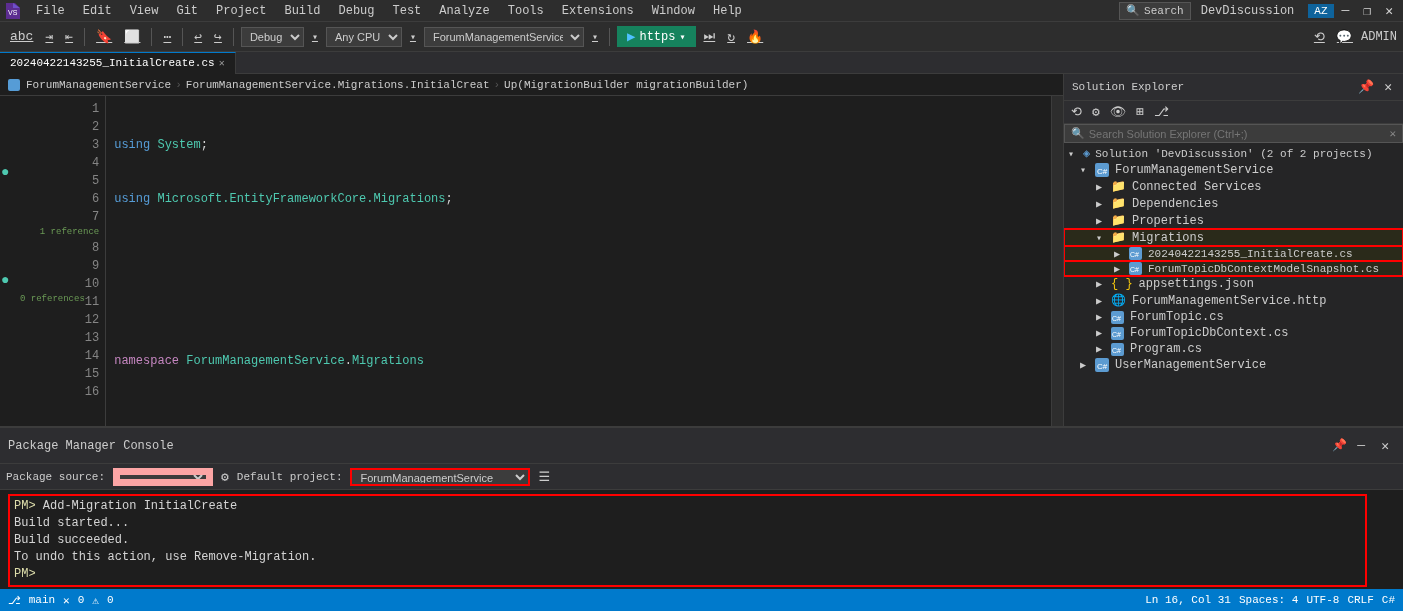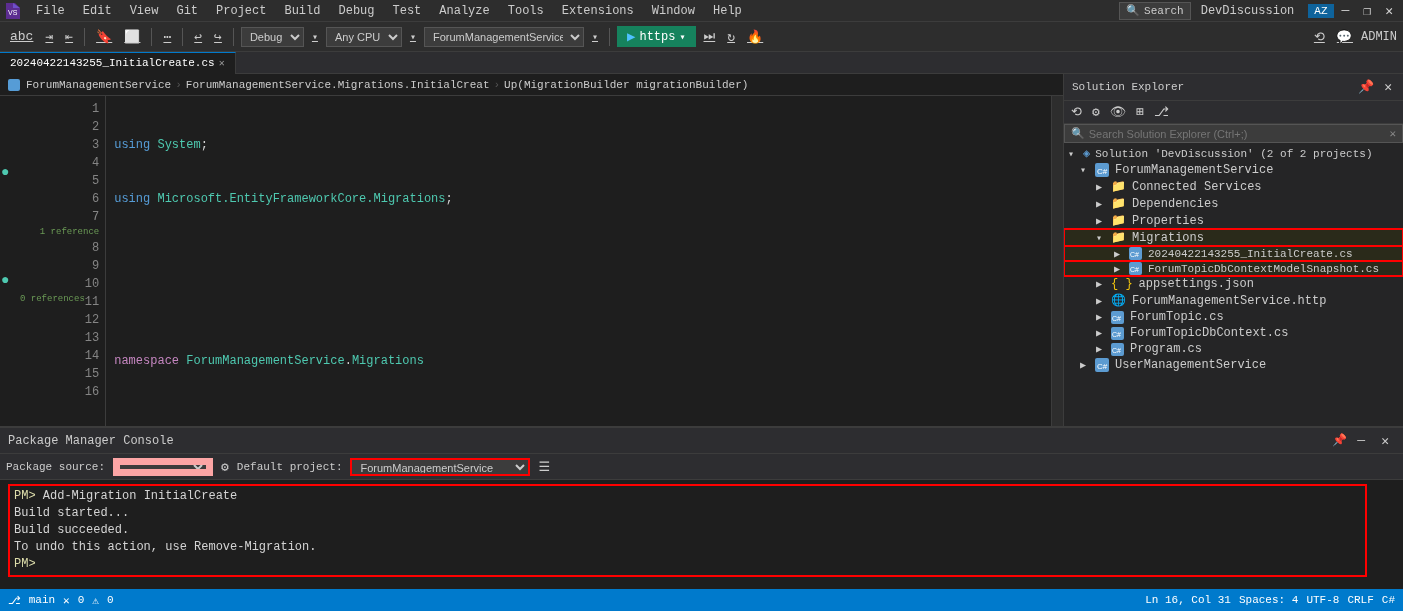--- a/index.html
+++ b/index.html
@@ -229,21 +229,21 @@
     
     #package-manager {
       height: 185px;
       background: #1e1e1e;
       border-top: 2px solid #3c3c3c;
       display: flex;
       flex-direction: column;
     }
     #pm-header {
       background: #2d2d30;
-      height: 26px;
+      height: 36px;
       display: flex;
       align-items: center;
       padding: 0 8px;
       border-bottom: 1px solid #3c3c3c;
       font-size: 12px;
       color: #ccc;
       gap: 8px;
     }
     #pm-toolbar {
       background: #2d2d30;

